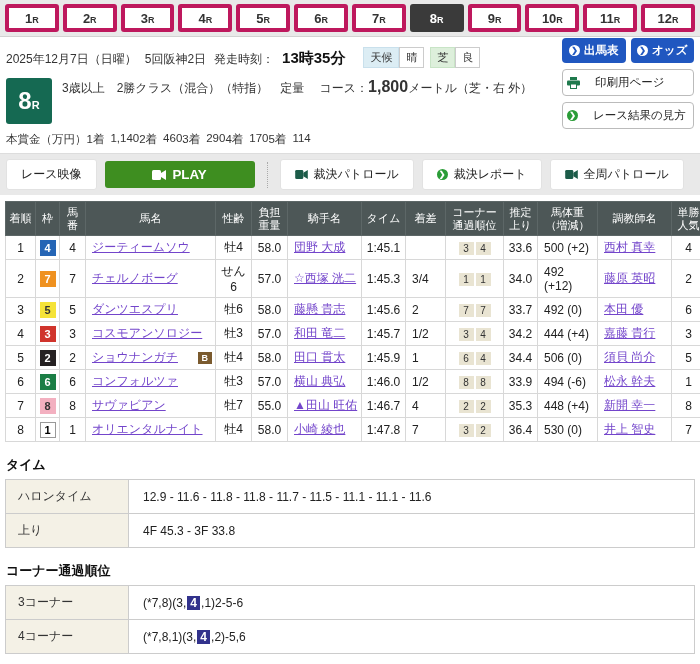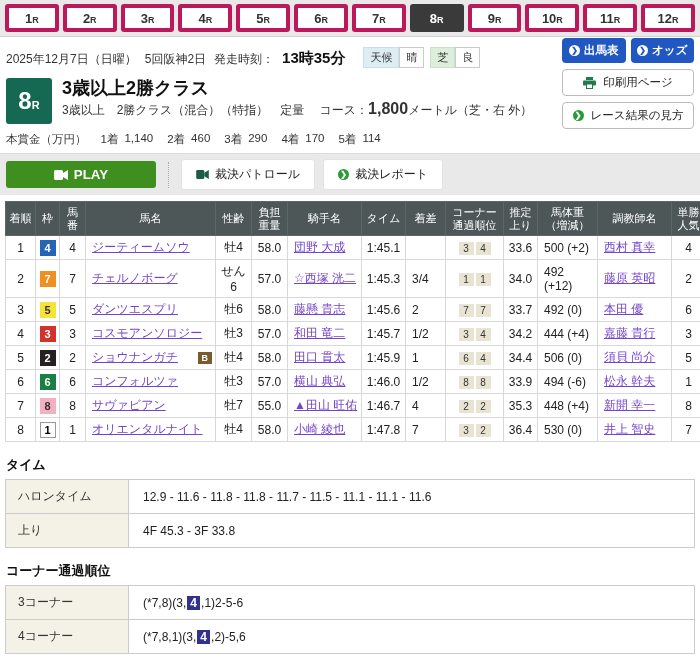--- a/index.html
+++ b/index.html
@@ -20,30 +20,30 @@
   .blabel { background:#dcedf4; border:1px solid #c9e0ec; padding:2px 6px; }
   .blabel.turf { background:#ddefdb; border-color:#c8e4c6; }
   .bval { background:#fff; border:1px solid #ccc; padding:2px 6px; margin-right:6px; }
 
   
   .top-right { position:absolute; top:38px; right:6px; width:132px; display:flex; flex-direction:column; gap:6px; z-index:5; }
   .blue-row { display:flex; gap:5px; }
   .btn-blue { flex:1; background:#2057c0; color:#fff; font-weight:bold; font-size:11.5px; border:none; border-radius:4px; padding:5px 4px; display:flex; align-items:center; justify-content:center; gap:4px; cursor:pointer; }
   .circ { display:inline-flex; width:11px; height:11px; border-radius:50%; background:#fff; color:#2057c0; font-size:8px; line-height:1; align-items:center; justify-content:center; font-weight:bold; flex:none; }
   .circ.green { background:#2a9c37; color:#fff; }
-  .btn-white { background:#fff; border:1px solid #bbb; border-radius:4px; padding:5px 4px; font-size:11.5px; color:#222; display:flex; align-items:center; justify-content:center; gap:7px; cursor:pointer; }
+  .btn-white { background:#fff; border:1px solid #bbb; border-radius:4px; padding:5px 4px; font-size:11.5px; color:#222; display:flex; align-items:center; justify-content:flex-start; gap:15px; cursor:pointer; }
 
   
   .race-head { display:flex; gap:10px; padding:8px 6px 0; align-items:flex-start; }
   .race-badge { width:46px; height:46px; background:#156952; border-radius:3px; color:#fff; display:flex; align-items:center; justify-content:center; font-weight:bold; font-size:24px; flex:none; }
   .race-badge .rsub { font-size:11px; margin-top:8px; }
   .race-title { font-size:18px; font-weight:bold; color:#111; line-height:1.2; }
   .race-sub { font-size:12px; color:#333; }
   .dist { font-size:16px; font-weight:bold; }
-  .prize-line { padding:8px 6px 6px; font-size:11.5px; color:#333; display:flex; gap:14px; }
+  .prize-line { padding:8px 6px 6px; font-size:11.5px; color:#333; display:flex; }
   .prize-line .pl { display:flex; gap:6px; }
   .hr { border-top:1px solid #ddd; margin:0; }
 
   
   .videobar { background:#e9e9e9; padding:5px 6px; display:flex; gap:8px; align-items:center; }
   .vbtn { background:#fff; border:1px solid #e2e2e2; border-radius:3px; padding:6px 14px; font-size:12px; cursor:pointer; display:flex; align-items:center; gap:6px; color:#222; }
   .vbtn svg, .btn-play svg { flex:none; }
   .btn-play { background:#3e8e20; color:#fff; font-weight:bold; border:none; border-radius:3px; width:150px; justify-content:center; display:flex; align-items:center; gap:6px; padding:6px 0; cursor:pointer; }
   .vsep { border-left:1px dotted #aaa; height:26px; margin:0 4px; }
 
@@ -126,21 +126,20 @@
     <span class="bval">良</span>
   </span>
 </div>
 
 <div class="race-head">
   <div class="race-badge">
       <span>8</span>
       <span class="rsub">R</span>
     </div>
   <div>
-    <div class="race-title">3歳以上2勝クラス</div>
     <div class="race-sub">
       <span>3歳以上　2勝クラス（混合）（特指）　定量</span>　
       <span>コース：</span><span class="dist">1,800</span><span>メートル（芝・右 外）</span>
     </div>
   </div>
 </div>
 
 <div class="prize-line">
   <span>本賞金（万円）</span>
   <span class="pl">
@@ -160,39 +159,49 @@
       <span>170</span>
     </span>
   <span class="pl">
       <span>5着</span>
       <span>114</span>
     </span>
 </div>
 <div class="hr"></div>
 
 <div class="videobar">
+  <button class="vbtn">
+      <span>レース映像</span>
+    </button>
   <button class="btn-play">
     <svg width="14" height="10" viewBox="0 0 14 10" fill="#fff">
         <rect x="0" y="0" width="9" height="10" rx="1.5"></rect>
         <path d="M9 3l5-3v10l-5-3z"></path>
       </svg>
     <span>PLAY</span>
   </button>
   <span class="vsep"></span>
   <button class="vbtn">
     <svg width="13" height="9" viewBox="0 0 14 10" fill="#1c5c49">
         <rect x="0" y="0" width="9" height="10" rx="1.5"></rect>
         <path d="M9 3l5-3v10l-5-3z"></path>
       </svg>
     <span>裁決パトロール</span>
   </button>
   <button class="vbtn">
       <span class="circ green">❯</span>
       <span>裁決レポート</span>
     </button>
+  <button class="vbtn">
+    <svg width="13" height="9" viewBox="0 0 14 10" fill="#1c5c49">
+        <rect x="0" y="0" width="9" height="10" rx="1.5"></rect>
+        <path d="M9 3l5-3v10l-5-3z"></path>
+      </svg>
+    <span>全周パトロール</span>
+  </button>
 </div>
 
 <table class="results">
   <colgroup>
     <col style="width:30px">
       <col style="width:24px">
       <col style="width:26px">
       <col style="width:130px">
       <col style="width:36px">
       <col style="width:36px">

